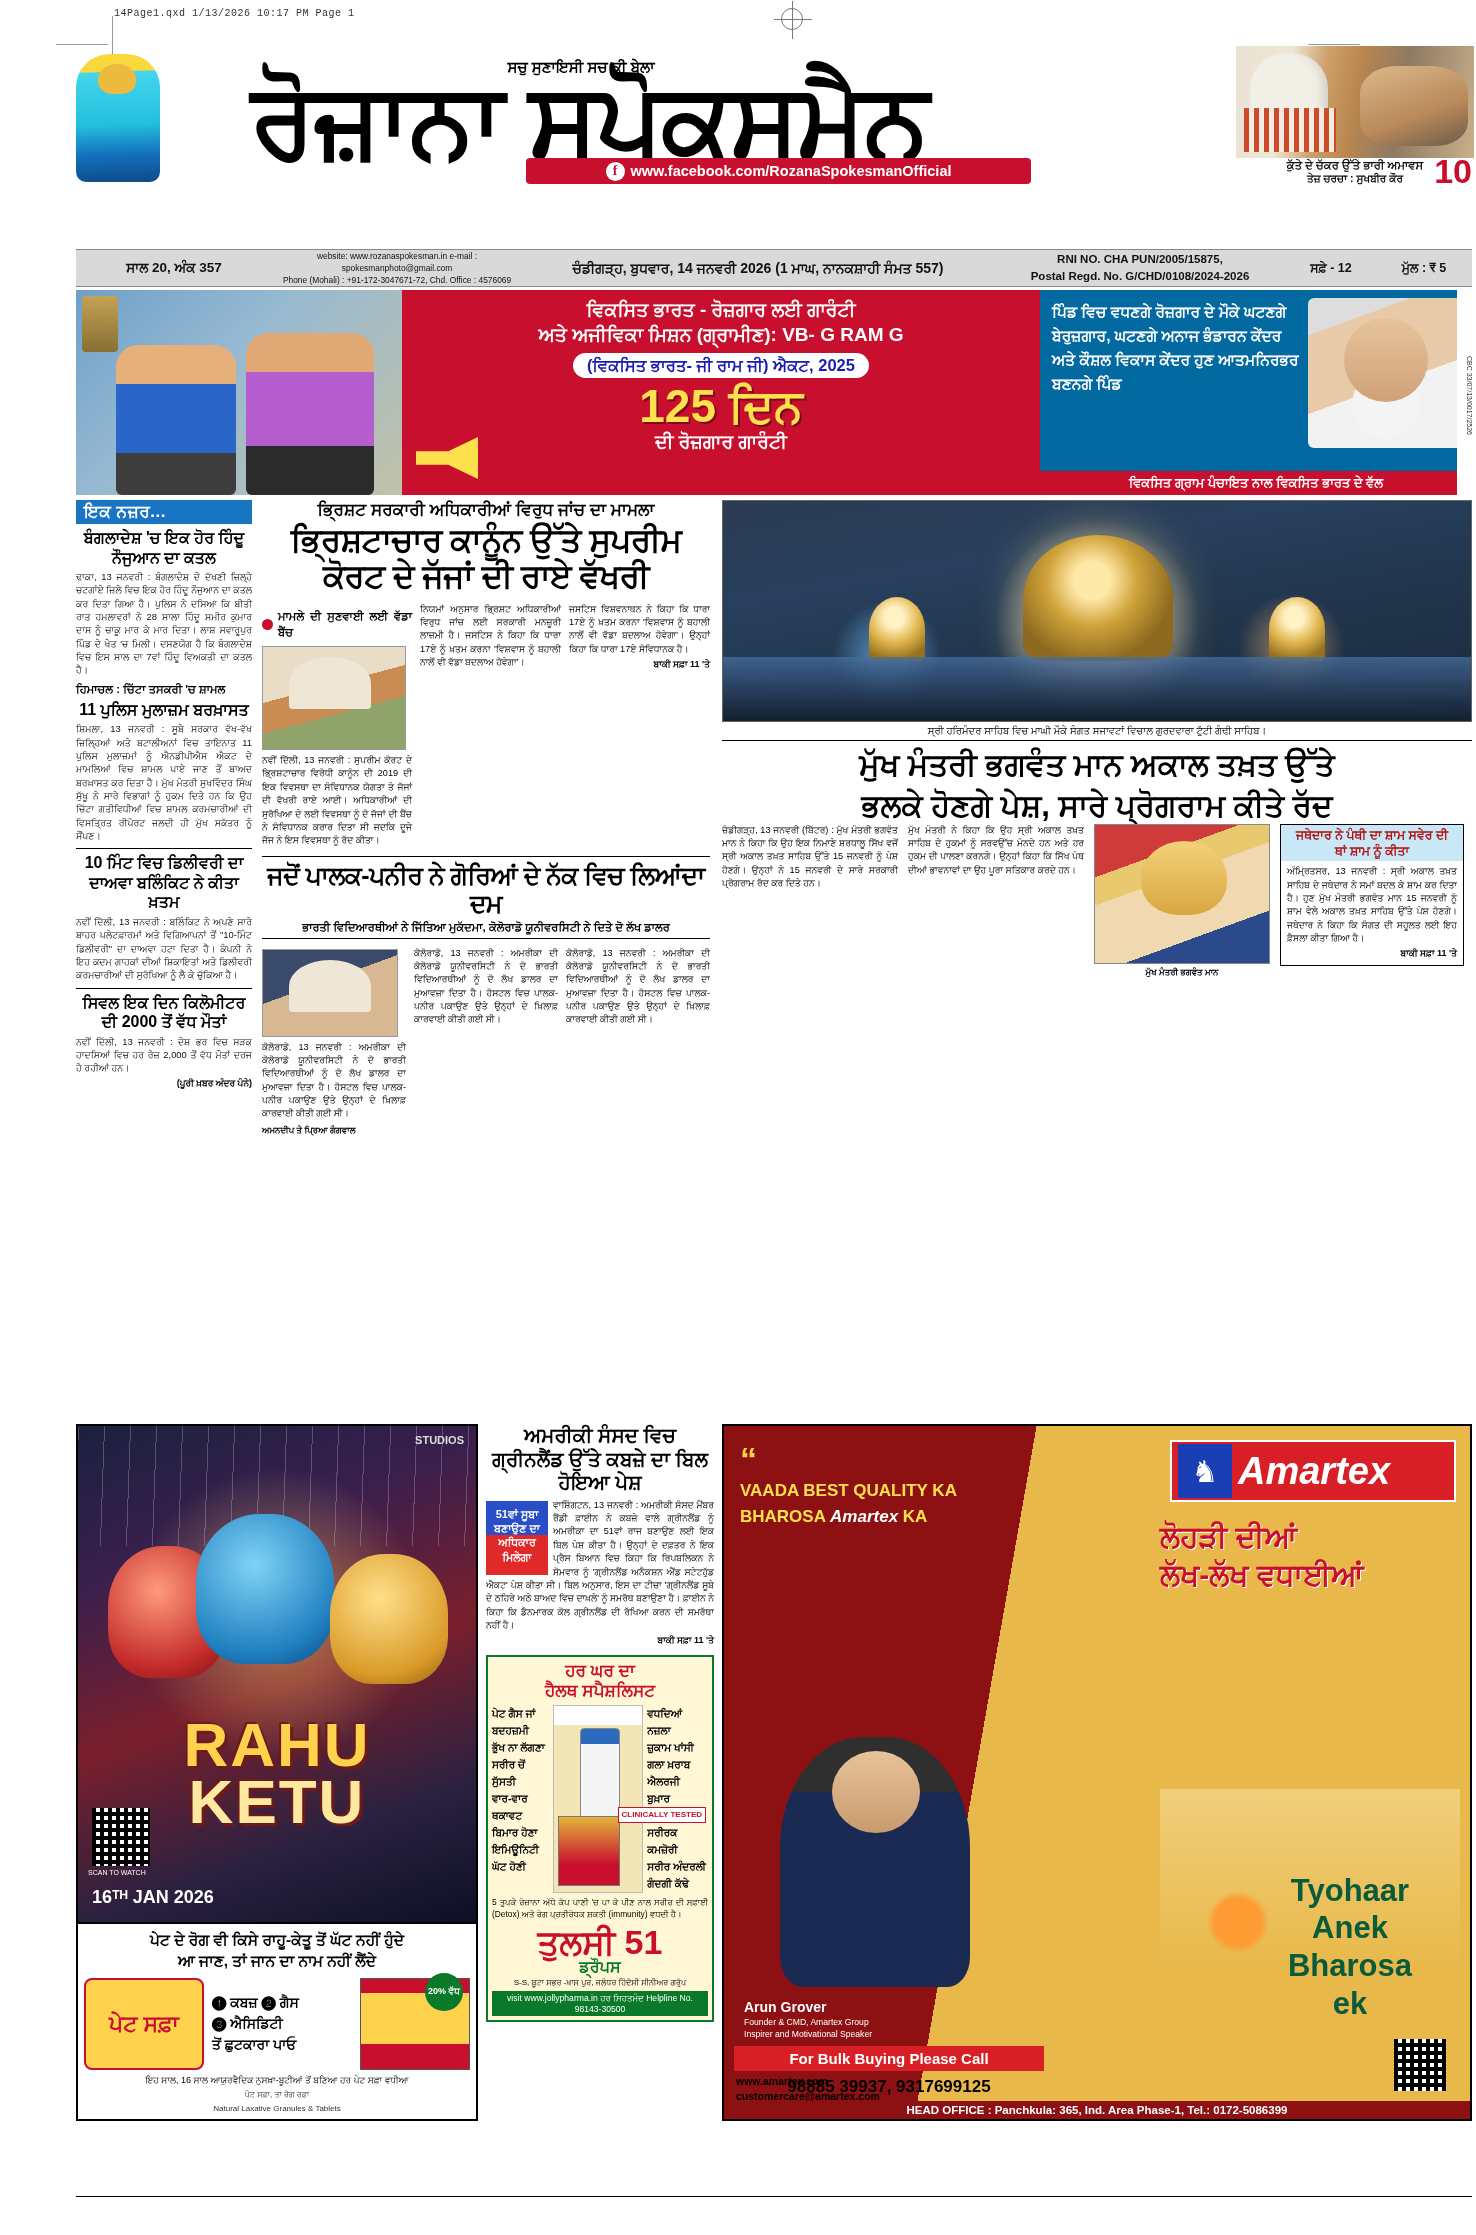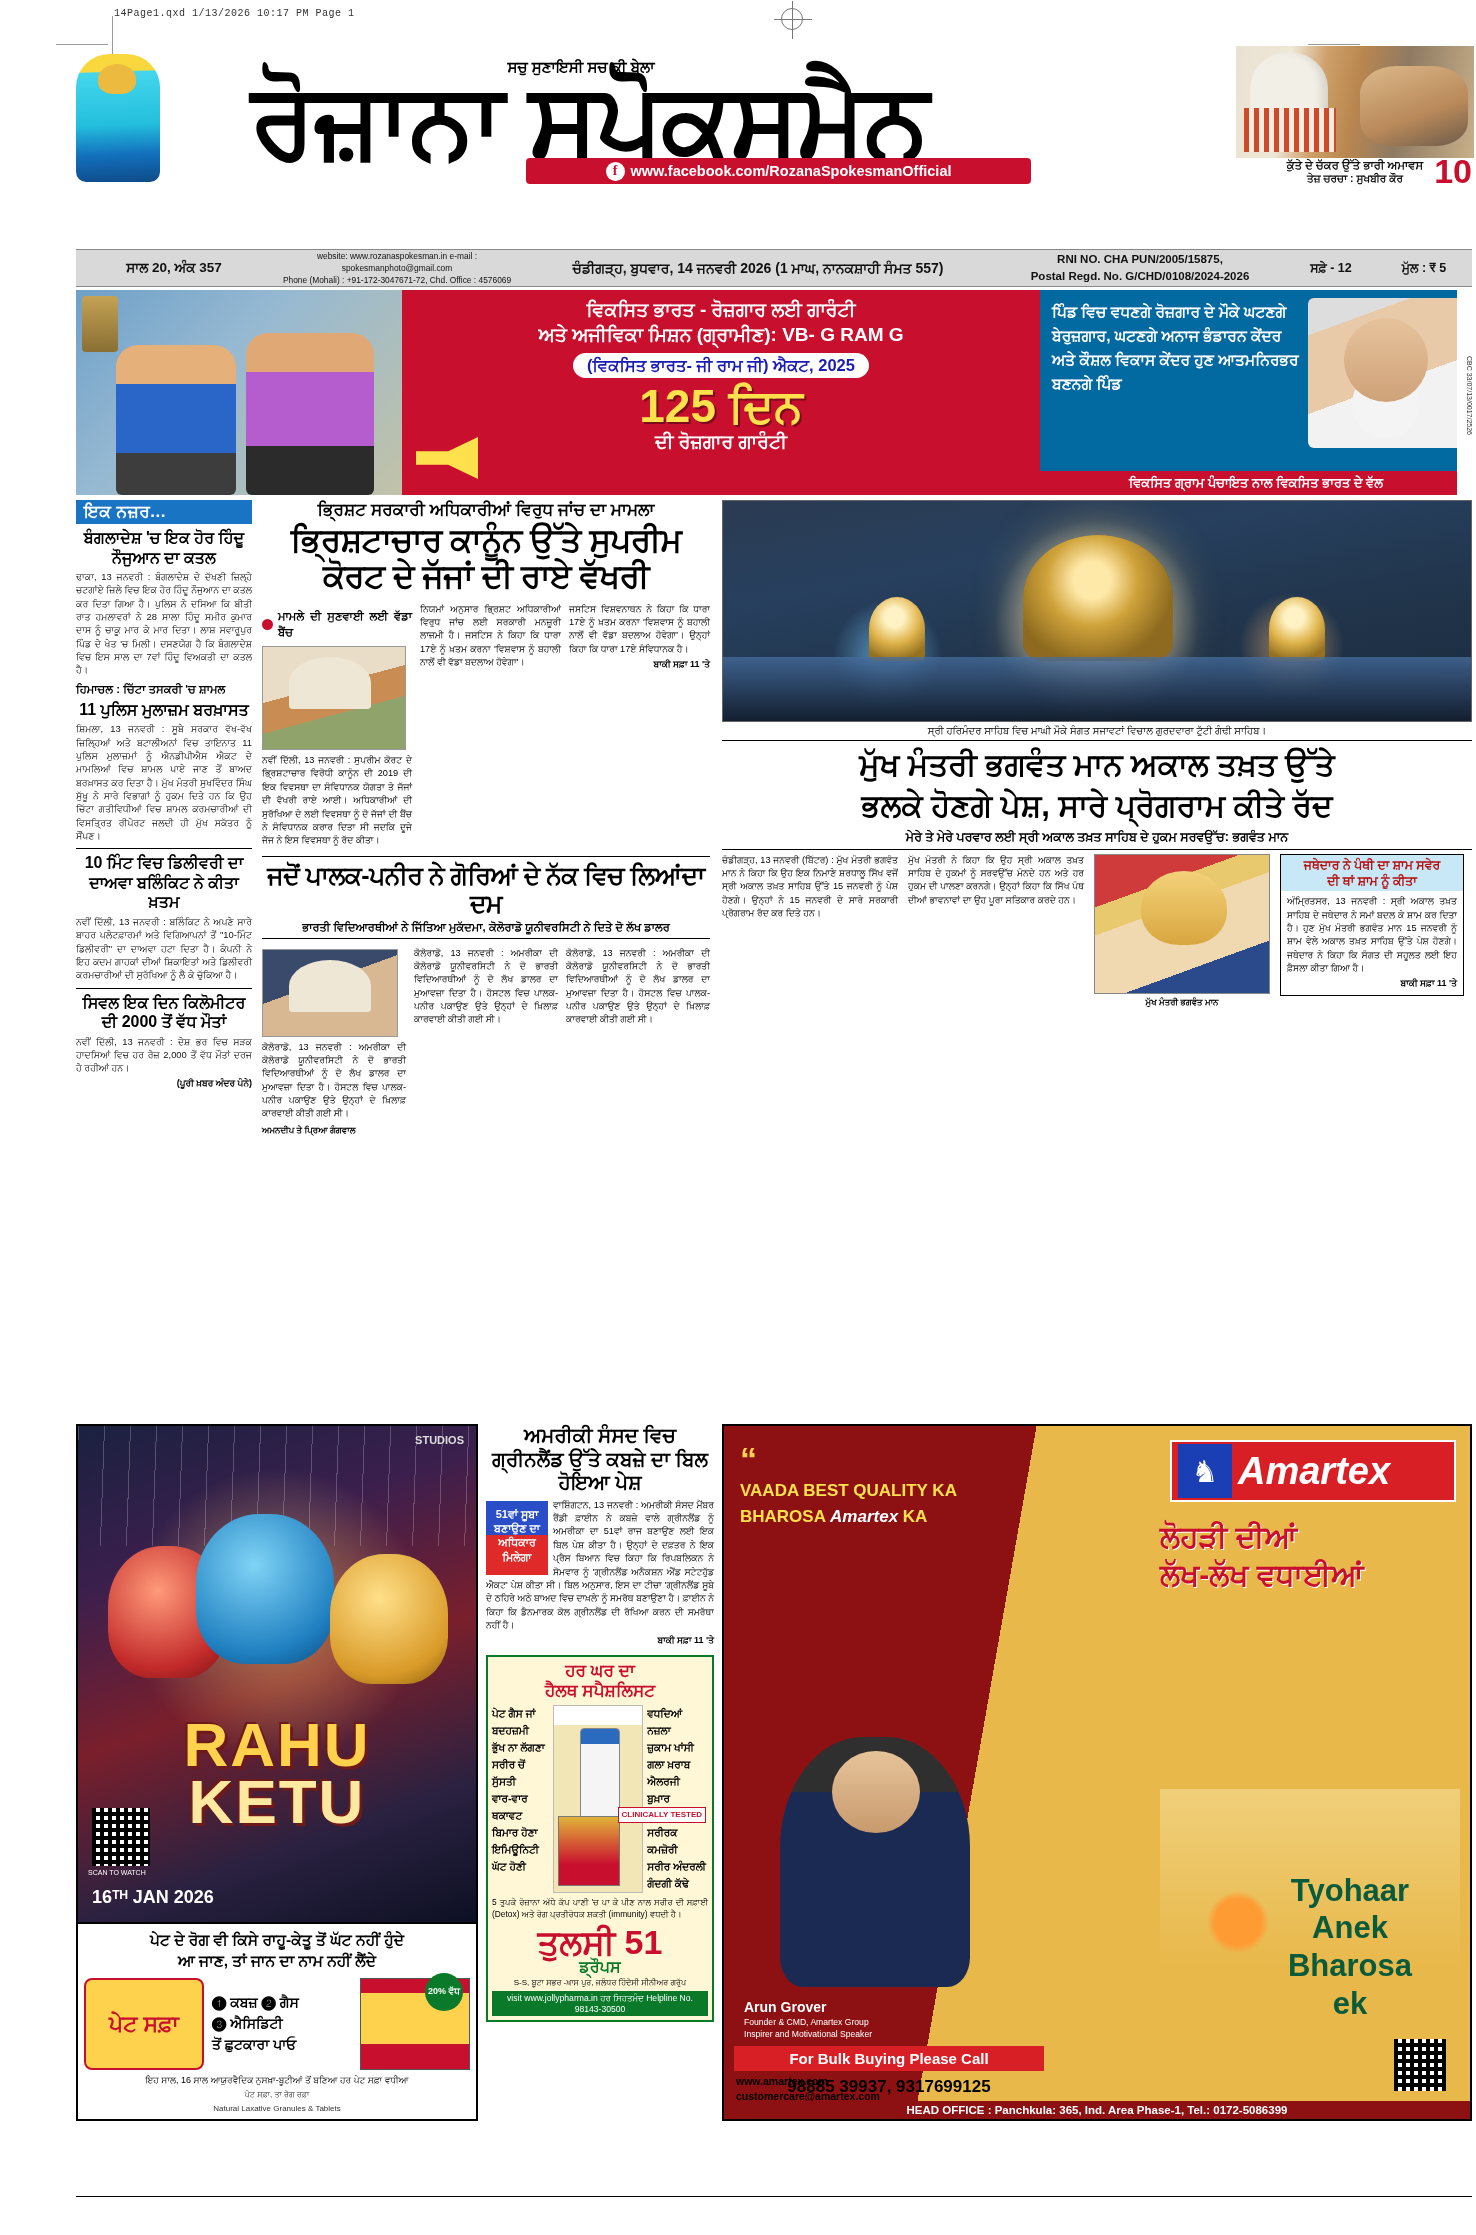--- a/index.html
+++ b/index.html
@@ -257,21 +257,21 @@
   }
   .cm-photo:after{
     content:""; position:absolute; left:46px; top:16px; width:86px; height:74px;
     border-radius:50% 50% 44% 44%; background:linear-gradient(#f3d27a,#d9a63f);
   }
   .boxnews{
     border:1.4px solid #000; padding:5px 6px; background:#fff;
   }
   .boxnews .bh{
     background:#c8e8f7; color:#b51111; font-size:12.5px; font-weight:900;
-    text-align:center; line-height:1.3; padding:2px 16px; margin:-5px -6px 4px;
+    text-align:center; line-height:1.3; padding:2px 8px; margin:-5px -6px 4px;
   }
 
   
   .bottom{ position:absolute; left:0; top:924px; width:1396px; display:flex; gap:8px; }
 
   .movie-ad{
     width:402px; position:relative; border:2px solid #000; background:#070711; overflow:hidden;
   }
   .movie-poster{
     width:100%; height:496px; position:relative;
@@ -591,21 +591,20 @@
         <div class="lights"></div>
         <div class="dome-main"></div>
         <div class="dome-s d1"></div>
         <div class="dome-s d2"></div>
         <div class="base"></div>
       </div>
       <div class="rtop-cap">ਸ੍ਰੀ ਹਰਿਮੰਦਰ ਸਾਹਿਬ ਵਿਚ ਮਾਘੀ ਮੌਕੇ ਸੰਗਤ ਸਜਾਵਟਾਂ ਵਿਚਾਲ ਗੁਰਦਵਾਰਾ ਟੁੱਟੀ ਗੰਢੀ ਸਾਹਿਬ।</div>
 
       <div class="r-head">ਮੁੱਖ ਮੰਤਰੀ ਭਗਵੰਤ ਮਾਨ ਅਕਾਲ ਤਖ਼ਤ ਉੱਤੇ</div>
       <div class="r-head">ਭਲਕੇ ਹੋਣਗੇ ਪੇਸ਼, ਸਾਰੇ ਪ੍ਰੋਗਰਾਮ ਕੀਤੇ ਰੱਦ</div>
-      <div class="r-sub">ਮੇਰੇ ਤੇ ਮੇਰੇ ਪਰਵਾਰ ਲਈ ਸ੍ਰੀ ਅਕਾਲ ਤਖ਼ਤ ਸਾਹਿਬ ਦੇ ਹੁਕਮ ਸਰਵਉੱਚ: ਭਗਵੰਤ ਮਾਨ</div>
 
       <div class="rcols">
         <div class="rc" style="width:176px">
           <div>ਚੰਡੀਗੜ੍ਹ, 13 ਜਨਵਰੀ (ਬਿੱਟਰ) : ਮੁੱਖ ਮੰਤਰੀ ਭਗਵੰਤ ਮਾਨ ਨੇ ਕਿਹਾ ਕਿ ਉਹ ਇਕ ਨਿਮਾਣੇ ਸ਼ਰਧਾਲੂ ਸਿੱਖ ਵਜੋਂ ਸ੍ਰੀ ਅਕਾਲ ਤਖ਼ਤ ਸਾਹਿਬ ਉੱਤੇ 15 ਜਨਵਰੀ ਨੂੰ ਪੇਸ਼ ਹੋਣਗੇ। ਉਨ੍ਹਾਂ ਨੇ 15 ਜਨਵਰੀ ਦੇ ਸਾਰੇ ਸਰਕਾਰੀ ਪ੍ਰੋਗਰਾਮ ਰੱਦ ਕਰ ਦਿਤੇ ਹਨ।</div>
         </div>
         <div class="rc" style="width:176px">
           <div>ਮੁੱਖ ਮੰਤਰੀ ਨੇ ਕਿਹਾ ਕਿ ਉਹ ਸ੍ਰੀ ਅਕਾਲ ਤਖ਼ਤ ਸਾਹਿਬ ਦੇ ਹੁਕਮਾਂ ਨੂੰ ਸਰਵਉੱਚ ਮੰਨਦੇ ਹਨ ਅਤੇ ਹਰ ਹੁਕਮ ਦੀ ਪਾਲਣਾ ਕਰਨਗੇ। ਉਨ੍ਹਾਂ ਕਿਹਾ ਕਿ ਸਿੱਖ ਪੰਥ ਦੀਆਂ ਭਾਵਨਾਵਾਂ ਦਾ ਉਹ ਪੂਰਾ ਸਤਿਕਾਰ ਕਰਦੇ ਹਨ।</div>
         </div>
         <div class="rc" style="width:176px">
           <div class="cm-photo"></div>

